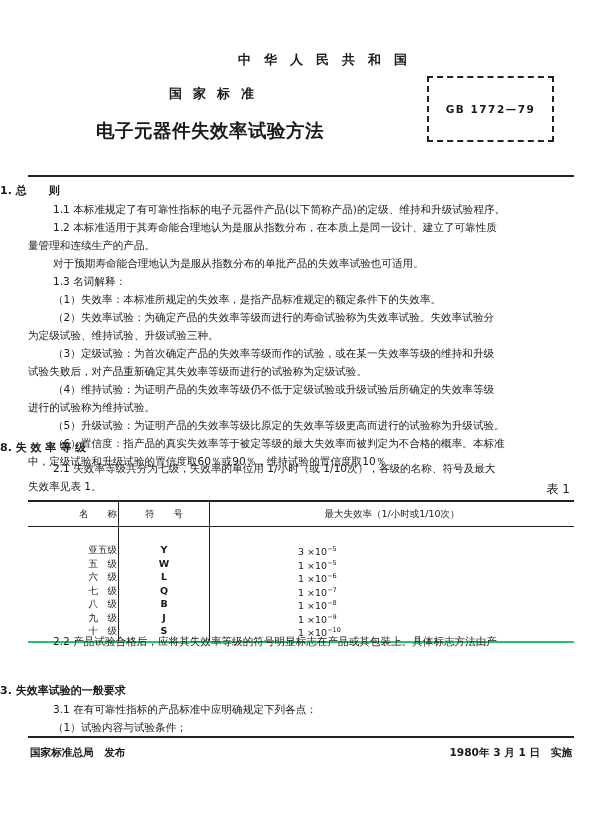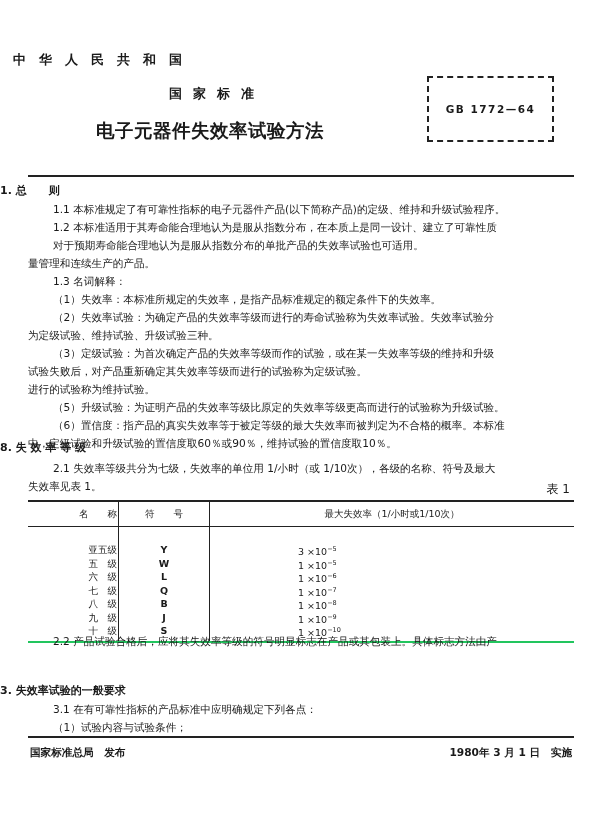--- a/index.html
+++ b/index.html
@@ -2,21 +2,21 @@
 <html><head>
   <meta charset="utf-8">
   <style>
     html, body { margin: 0; padding: 0; background: #ffffff; }
     body {
       width: 600px; height: 817px; position: relative; overflow: hidden;
       font-family: "DejaVu Sans", "Liberation Sans", sans-serif;
       color: #1a1a1a;
     }
     .abs { position: absolute; }
-    .hdr-country { left: 0; width: 420px; top: 51px; text-align: left; font-size: 13px; font-weight: bold; letter-spacing: 13px; padding-left: 13px; box-sizing: border-box; }
+    .hdr-country { left: 0; width: 420px; top: 51px; text-align: right; font-size: 13px; font-weight: bold; letter-spacing: 13px; padding-left: 13px; box-sizing: border-box; }
     .hdr-std { left: 0; width: 420px; top: 85px; text-align: center; font-size: 13px; font-weight: bold; letter-spacing: 11px; padding-left: 14px; box-sizing: border-box; }
     .hdr-title { left: 0; width: 420px; top: 118px; text-align: center; font-size: 18.5px; letter-spacing: 0.5px; font-weight: bold; }
     .code-box {
       left: 427px; top: 76px; width: 127px; height: 66px;
       border: 2px dashed #222; box-sizing: border-box;
       display: flex; align-items: center; justify-content: center;
       font-size: 10.5px; font-weight: bold; letter-spacing: 1.5px;
     }
     .rule { left: 28px; width: 546px; height: 0; border-top: 2px solid #222; }
     .sec-title { left: 0; width: 600px; text-align: left; font-size: 11px; font-weight: bold; }
@@ -40,38 +40,39 @@
     .footer-right { right: 28px; top: 746px; font-size: 10.6px; font-weight: bold; }
     sup { font-size: 6.5px; vertical-align: 4px; }
   </style>
 </head>
 <body>
 
 <div class="abs hdr-country">中华人民共和国</div>
 <div class="abs hdr-std">国家标准</div>
 <div class="abs hdr-title">电子元器件失效率试验方法</div>
 <div class="abs code-box">
-  <span>GB 1772—64</span>
+  <span>GB 1772—79</span>
 </div>
 
 <div class="abs rule" style="top:175px"></div>
 
 <div class="abs sec-title" style="top:183px">1. 总　　则</div>
 
 <div class="abs para" style="top:200px">
   <span class="line ind">1.1 本标准规定了有可靠性指标的电子元器件产品(以下简称产品)的定级、维持和升级试验程序。</span>
   <span class="line ind">1.2 本标准适用于其寿命能合理地认为是服从指数分布，在本质上是同一设计、建立了可靠性质</span>
+  <span class="line">量管理和连续生产的产品。</span>
   <span class="line ind">对于预期寿命能合理地认为是服从指数分布的单批产品的失效率试验也可适用。</span>
-  <span class="line">量管理和连续生产的产品。</span>
   <span class="line ind">1.3 名词解释：</span>
   <span class="line ind">（1）失效率：本标准所规定的失效率，是指产品标准规定的额定条件下的失效率。</span>
   <span class="line ind">（2）失效率试验：为确定产品的失效率等级而进行的寿命试验称为失效率试验。失效率试验分</span>
   <span class="line">为定级试验、维持试验、升级试验三种。</span>
   <span class="line ind">（3）定级试验：为首次确定产品的失效率等级而作的试验，或在某一失效率等级的维持和升级</span>
   <span class="line">试验失败后，对产品重新确定其失效率等级而进行的试验称为定级试验。</span>
+  <span class="line ind">（4）维持试验：为证明产品的失效率等级仍不低于定级试验或升级试验后所确定的失效率等级</span>
   <span class="line">进行的试验称为维持试验。</span>
   <span class="line ind">（5）升级试验：为证明产品的失效率等级比原定的失效率等级更高而进行的试验称为升级试验。</span>
   <span class="line ind">（6）置信度：指产品的真实失效率等于被定等级的最大失效率而被判定为不合格的概率。本标准</span>
   <span class="line">中，定级试验和升级试验的置信度取60％或90％，维持试验的置信度取10％。</span>
 </div>
 
 <div class="abs sec-title" style="top:440px">8. 失 效 率 等 级</div>
 
 <div class="abs para" style="top:459px">
   <span class="line ind">2.1 失效率等级共分为七级，失效率的单位用 1/小时（或 1/10次），各级的名称、符号及最大</span>

